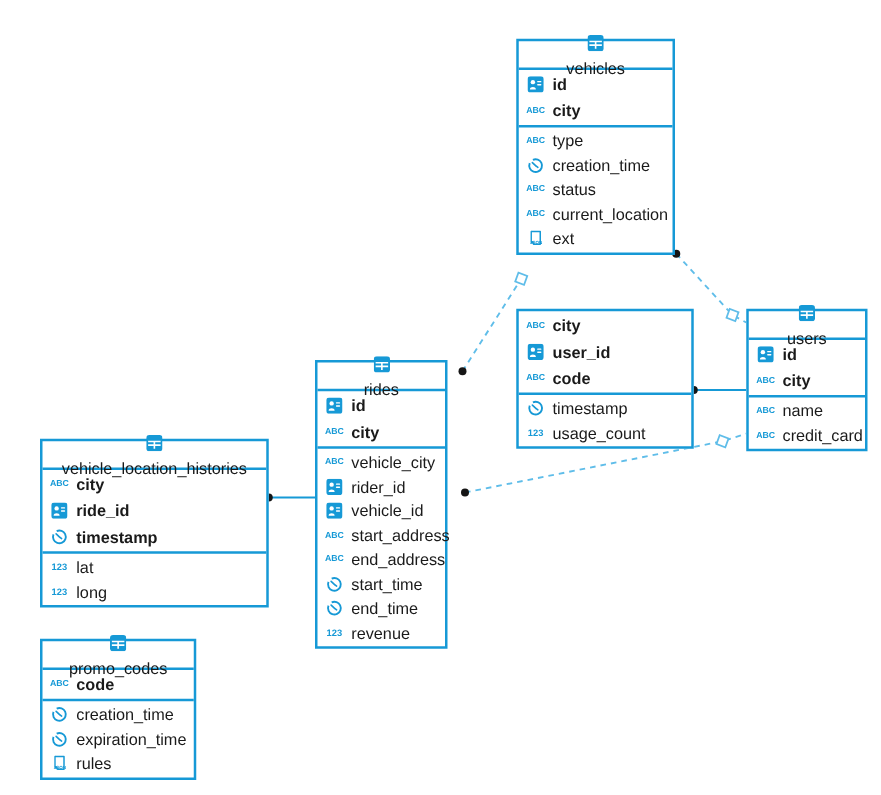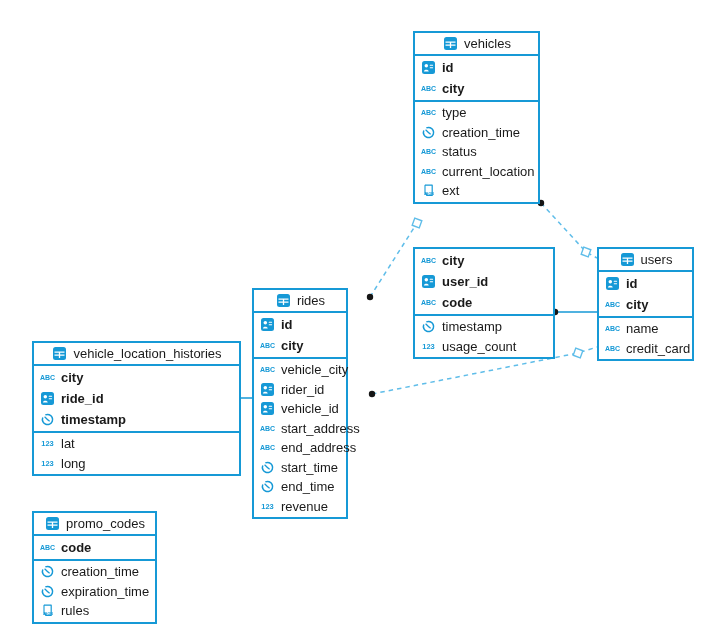--- a/index.html
+++ b/index.html
@@ -24,20 +24,21 @@
     box-sizing:border-box;
     font-size:13px;
     line-height:1;
   }
   .table-header{
     display:flex;align-items:center;justify-content:center;gap:5px;
     height:21px;
     border-bottom:2px solid var(--accent);
     padding:0 6px;
     white-space:nowrap;
+    flex-direction:column;
   }
   .table-title{font-weight:400;}
   .section{padding:1px 0;}
   .section.pk{border-bottom:2px solid var(--accent);}
   .row{
     display:flex;align-items:center;gap:5px;
     height:19.5px;padding:0 7px 0 5px;
     white-space:nowrap;
   }
   .section.pk .row{height:21px;font-weight:700;align-items:center;}
@@ -220,21 +221,21 @@
     <span class="col-label">name</span>
   </div>
           <div class="row">
     <span class="icon">
               <span class="txt-icon">ABC</span>
             </span>
     <span class="col-label">credit_card</span>
   </div>
         </div>
   </div>
-      <div class="table" style="left: 252px; top: 288px; width: 96px;">
+      <div class="table" style="left: 252px; top: 288px; width: 106px;">
     <div class="table-header">
       <span class="icon">
             <svg width="13" height="13" viewBox="0 0 13 13">
               <rect width="13" height="13" rx="2.5" fill="#1699d6"></rect>
               <path d="M1.5 5.2 H11.5 M6.5 5.2 V11 M1.5 8.1 H11.5" stroke="#fff" stroke-width="1.3" fill="none"></path>
             </svg>
           </span>
       <span class="table-title">rides</span>
     </div>
     <div class="section pk">
@@ -319,21 +320,21 @@
     <span class="col-label">end_time</span>
   </div>
           <div class="row">
     <span class="icon">
               <span class="txt-icon" style="font-size:7.5px">123</span>
             </span>
     <span class="col-label">revenue</span>
   </div>
         </div>
   </div>
-      <div class="table" style="left: 32px; top: 341px; width: 209px;">
+      <div class="table" style="left: 32px; top: 351px; width: 183px;">
     <div class="table-header">
       <span class="icon">
             <svg width="13" height="13" viewBox="0 0 13 13">
               <rect width="13" height="13" rx="2.5" fill="#1699d6"></rect>
               <path d="M1.5 5.2 H11.5 M6.5 5.2 V11 M1.5 8.1 H11.5" stroke="#fff" stroke-width="1.3" fill="none"></path>
             </svg>
           </span>
       <span class="table-title">vehicle_location_histories</span>
     </div>
     <div class="section pk">

